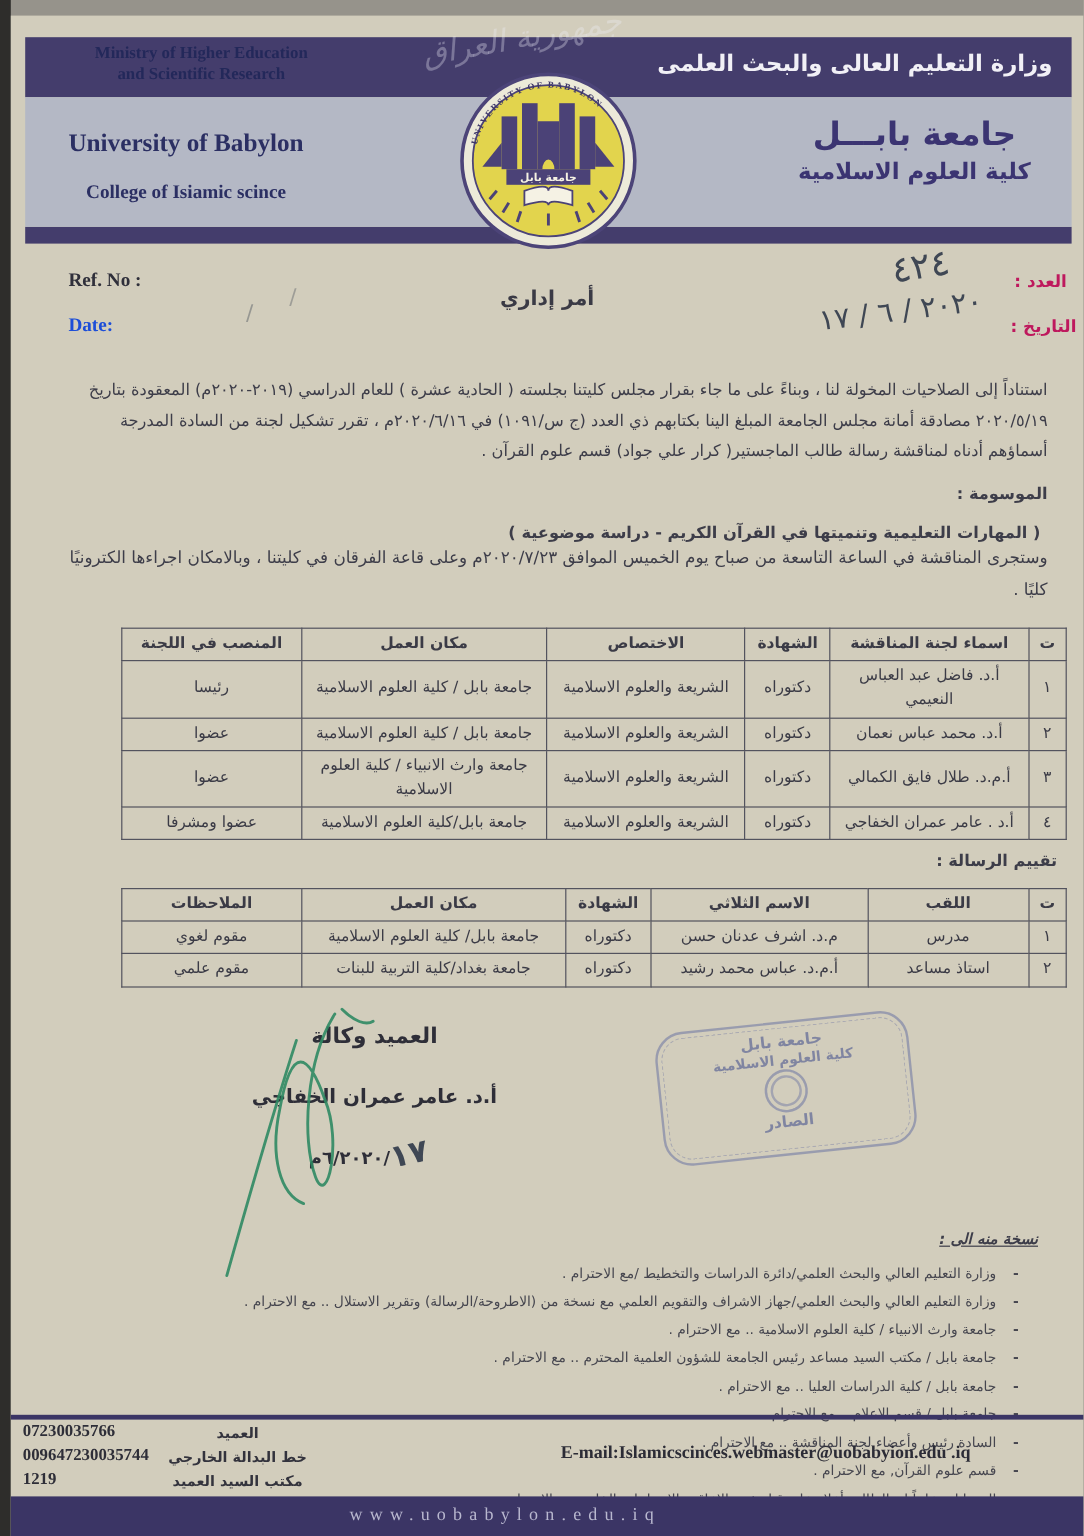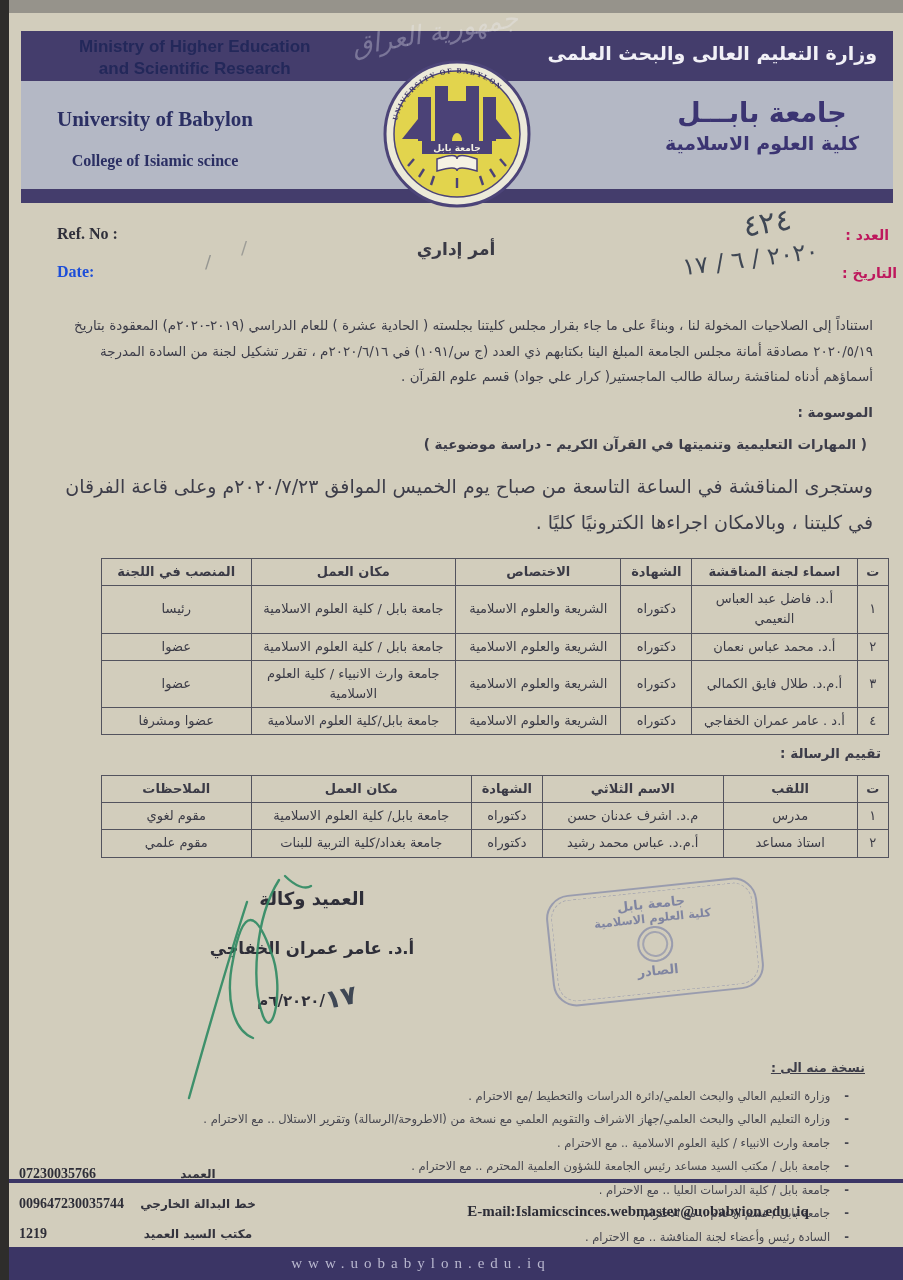--- a/index.html
+++ b/index.html
@@ -6,21 +6,21 @@
   body{width:903px;height:1280px;overflow:hidden;background:#8f8c84;}
   .scan{position:relative;width:903px;height:1280px;background:#96938b;}
   .edge-left{position:absolute;left:0;top:0;width:9px;height:100%;background:#2e2d2b;}
   .paper{position:absolute;left:9px;top:13px;width:894px;height:1267px;background:#d2cdbc;
          font-family:"DejaVu Sans",sans-serif;color:#3d3d49;}
 
   
   .letterhead{position:relative;margin:18px 10px 0 12px;}
   .band-top{height:50px;background:#443d6c;position:relative;}
   .ministry-en{position:absolute;left:58px;top:5px;text-align:center;
-    font-family:Liberation Sans, sans-serif;font-weight:bold;font-size:17px;color:#23285a;line-height:1.3;}
+    font-family:Liberation Serif, serif;font-weight:bold;font-size:14px;color:#23285a;line-height:1.3;}
   .ministry-ar{position:absolute;right:16px;top:11px;font-size:19px;font-weight:bold;color:#f1f0f6;}
   .scribble{position:absolute;left:330px;top:-14px;font-size:26px;font-style:italic;
     color:rgba(240,240,250,.32);transform:rotate(-10deg);white-space:nowrap;}
   .band-light{height:108px;background:#b4b8c5;position:relative;}
   .uni-en{position:absolute;left:36px;top:26px;text-align:center;font-family:"Liberation Serif",serif;
     font-weight:bold;color:#2b2f63;}
   .uni-en .u1{font-size:21px;margin-bottom:20px;}
   .uni-en .u2{font-size:16px;}
   .uni-ar{position:absolute;right:34px;top:16px;text-align:center;color:#3b3472;font-weight:bold;}
   .uni-ar .a1{font-size:27px;margin-bottom:4px;letter-spacing:1px;}
@@ -40,21 +40,21 @@
   .hand-num{position:absolute;right:112px;top:-6px;font-size:30px;transform:rotate(-9deg);letter-spacing:4px;}
   .hand-date{position:absolute;right:84px;top:34px;font-size:24px;transform:rotate(-7deg);letter-spacing:2px;direction:ltr;}
   .hand-mark1{position:absolute;left:196px;top:40px;font-size:18px;opacity:.4;}
   .hand-mark2{position:absolute;left:232px;top:26px;font-size:18px;opacity:.35;}
 
   
   .rtl{direction:rtl;text-align:right;}
   .intro{margin:2px 30px 0 42px;font-size:13.5px;line-height:1.9;color:#3d3d49;}
   .tagline{margin:14px 30px 0 0;font-size:13.5px;font-weight:bold;}
   .thesis{margin:16px 36px 0 0;font-size:13.5px;font-weight:bold;}
-  .schedule{margin:16px 30px 0 46px;font-size:19px;line-height:1.9;}
+  .schedule{margin:0 30px 0 46px;font-size:14px;line-height:1.9;}
 
   
   table{border-collapse:collapse;direction:rtl;font-size:13px;color:#3b3b46;}
   .t1{width:788px;margin:18px 14px 0 auto;}
   .t2{width:788px;margin:14px 14px 0 auto;}
   th,td{border:1.4px solid #53535e;padding:3px 5px;text-align:center;line-height:1.55;}
   th{font-weight:bold;}
   .eval-lbl{margin:10px 22px 0 0;font-size:13.5px;font-weight:bold;}
 
   
@@ -68,28 +68,28 @@
   .stamp{position:absolute;left:540px;top:6px;width:212px;height:112px;transform:rotate(-6deg);
     border:2px solid rgba(92,102,158,.48);border-radius:24px;outline:1px dashed rgba(92,102,158,.33);
     outline-offset:-6px;color:rgba(78,88,146,.62);text-align:center;font-weight:bold;padding-top:8px;box-sizing:border-box;}
   .stamp .s1{font-size:13px;}
   .stamp .s2{font-size:11.5px;}
   .stamp-emblem{width:32px;height:32px;margin:1px auto;border:2px solid rgba(92,102,158,.48);border-radius:50%;
     box-shadow:inset 0 0 0 3px rgba(210,205,188,1), inset 0 0 0 5px rgba(92,102,158,.4);}
   .stamp .s3{font-size:13px;}
 
   
-  .cc-lbl{margin:10px 38px 0 0;font-size:12.5px;font-weight:bold;text-decoration:underline;}
+  .cc-lbl{margin:10px 38px 0 0;font-size:12.5px;font-weight:bold;text-decoration:underline;font-style:italic;}
   .cc{margin:10px 54px 0 0;font-size:11.5px;color:#46464f;}
   .cc-item{direction:rtl;text-align:right;line-height:2.05;}
   .cc-item .dash{margin-left:14px;font-weight:bold;}
 
   
   .footer-line{position:absolute;left:0;right:0;bottom:97px;height:4px;background:#3b3565;}
-  .phones{position:absolute;left:10px;bottom:38px;display:grid;grid-template-columns:118px 122px;row-gap:14px;align-items:center;}
+  .phones{position:absolute;left:10px;bottom:38px;display:grid;grid-template-columns:118px 122px;row-gap:4px;align-items:center;}
   .ph-num{font-family:"Liberation Serif",serif;font-weight:bold;font-size:14px;color:#2e2e38;direction:ltr;text-align:left;}
   .ph-lbl{direction:rtl;text-align:center;font-size:12px;font-weight:bold;color:#33333d;}
   .email{position:absolute;left:380px;right:16px;bottom:60px;text-align:center;
     font-family:"Liberation Serif",serif;font-weight:bold;font-size:15px;color:#2c2c36;}
   .webbar{position:absolute;left:0;right:0;bottom:0;height:33px;background:#3b3565;
     text-align:center;line-height:33px;font-family:"Liberation Serif",serif;
     letter-spacing:6px;font-size:15px;color:#b9b8cf;padding-right:70px;box-sizing:border-box;}
 </style>
 </head>
 <body>

